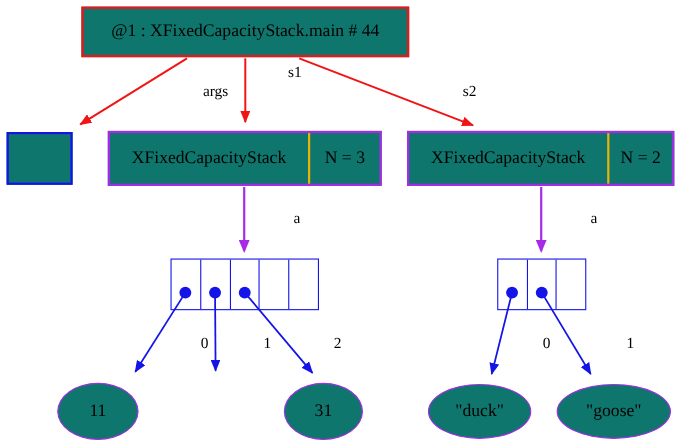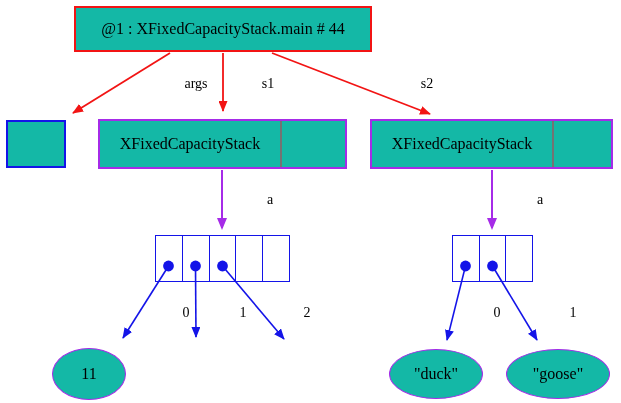--- a/index.html
+++ b/index.html
@@ -2,28 +2,28 @@
 <html><head>
 <meta charset="utf-8">
 <style>
   html,body{margin:0;padding:0;background:#ffffff;}
   #canvas{
     position:relative;width:621px;height:403px;background:#ffffff;
     font-family:"Liberation Serif","DejaVu Serif",serif;color:#000;
     overflow:hidden;
   }
   #edges{position:absolute;left:0;top:0;z-index:1;}
-  .node{position:absolute;z-index:2;box-sizing:border-box;background:#14b8a6;}
+  .node{position:absolute;z-index:2;box-sizing:border-box;background:#0f766e;}
   .frame{
     left:74px;top:6px;width:298px;height:46px;border:2px solid #f21414;
     display:flex;align-items:center;justify-content:center;font-size:16px;
   }
   .nullbox{left:6px;top:120px;width:60px;height:48px;border:2px solid #1414e8;}
   .record{border:2px solid #a62be8;display:flex;height:50px;top:119px;font-size:16px;}
-  .record .cls{width:180px;display:flex;align-items:center;justify-content:center;border-right:2px solid #737373;}
+  .record .cls{width:180px;display:flex;align-items:center;justify-content:center;border-right:2px solid #eab308;}
   .record .fld{flex:1;display:flex;align-items:center;justify-content:center;}
   #stack1{left:98px;width:249px;}
   #stack2{left:370px;width:243px;}
   .array{border:1.5px solid #1414e8;display:flex;top:235px;height:47px;background:transparent;}
   .array .slot{flex:1;border-right:1.5px solid #1414e8;}
   .array .slot:last-child{border-right:none;}
   #array1{left:155px;width:135px;}
   #array2{left:452px;width:81px;}
   .ellipse{
     border:1.5px solid #a62be8;border-radius:50%;
@@ -33,21 +33,21 @@
   #val-21{left:162px;top:348px;width:72px;height:52px;}
   #val-31{left:258px;top:348px;width:72px;height:52px;}
   #val-duck{left:389px;top:349px;width:94px;height:50px;}
   #val-goose{left:506px;top:349px;width:104px;height:50px;}
   .elabel{
     position:absolute;z-index:3;font-size:14px;text-align:center;line-height:14px;
     background:transparent;
     margin-left:40px;
   }
   #lbl-args{left:135px;top:77px;width:42px;}
-  #lbl-s1{left:217px;top:77px;width:22px;}
+  #lbl-s1{left:217px;top:60px;width:22px;}
   #lbl-s2{left:376px;top:77px;width:22px;}
   #lbl-a1{left:224px;top:193px;width:12px;}
   #lbl-a2{left:494px;top:193px;width:12px;}
   #lbl-i0{left:139px;top:306px;width:14px;}
   #lbl-i1{left:196px;top:306px;width:14px;}
   #lbl-i2{left:260px;top:306px;width:14px;}
   #lbl-j0{left:450px;top:306px;width:14px;}
   #lbl-j1{left:526px;top:306px;width:14px;}
 </style>
 </head>
@@ -87,41 +87,44 @@
     <circle cx="465.5" cy="266" r="5.4" fill="#1414e8"></circle>
     <circle cx="492.5" cy="266" r="5.4" fill="#1414e8"></circle>
   </svg>
 
   <div class="node frame">@1 : XFixedCapacityStack.main # 44</div>
 
   <div class="node nullbox"></div>
 
   <div class="node record" id="stack1">
     <div class="cls">XFixedCapacityStack</div>
+    <div class="fld">N = 3</div>
   </div>
 
   <div class="node record" id="stack2">
     <div class="cls">XFixedCapacityStack</div>
+    <div class="fld">N = 2</div>
   </div>
 
   <div class="node array" id="array1">
     <div class="slot"></div>
     <div class="slot"></div>
     <div class="slot"></div>
     <div class="slot"></div>
     <div class="slot"></div>
   </div>
 
   <div class="node array" id="array2">
     <div class="slot"></div>
     <div class="slot"></div>
     <div class="slot"></div>
   </div>
 
   <div class="node ellipse" id="val-11">11</div>
+  <div class="node ellipse" id="val-31">31</div>
   <div class="node ellipse" id="val-duck">"duck"</div>
   <div class="node ellipse" id="val-goose">"goose"</div>
 
   <div class="elabel" id="lbl-args">args</div>
   <div class="elabel" id="lbl-s1">s1</div>
   <div class="elabel" id="lbl-s2">s2</div>
   <div class="elabel" id="lbl-a1">a</div>
   <div class="elabel" id="lbl-a2">a</div>
   <div class="elabel" id="lbl-i0">0</div>
   <div class="elabel" id="lbl-i1">1</div>

